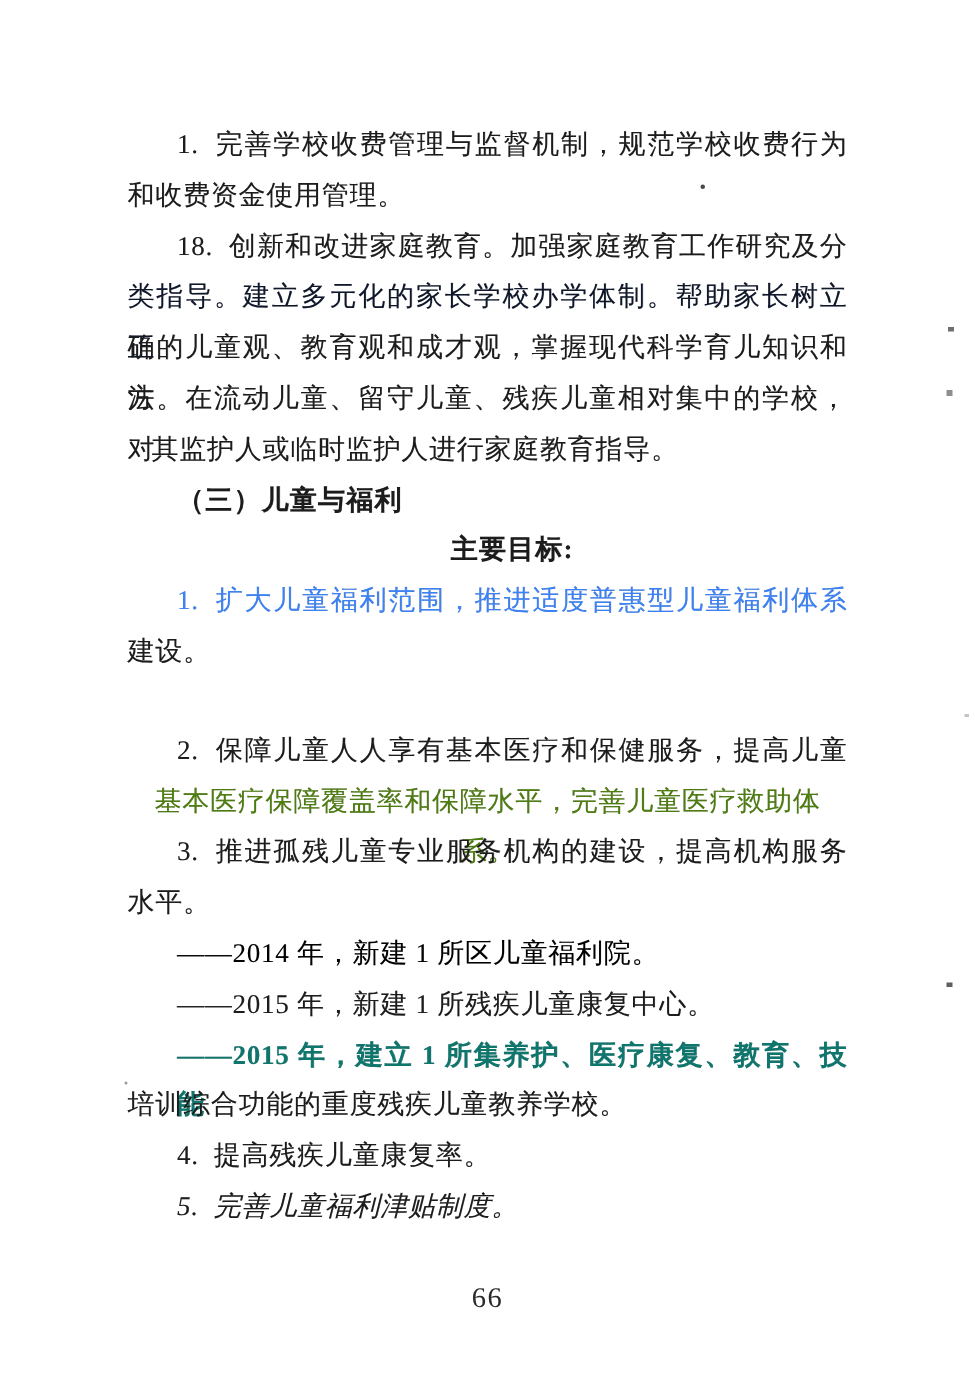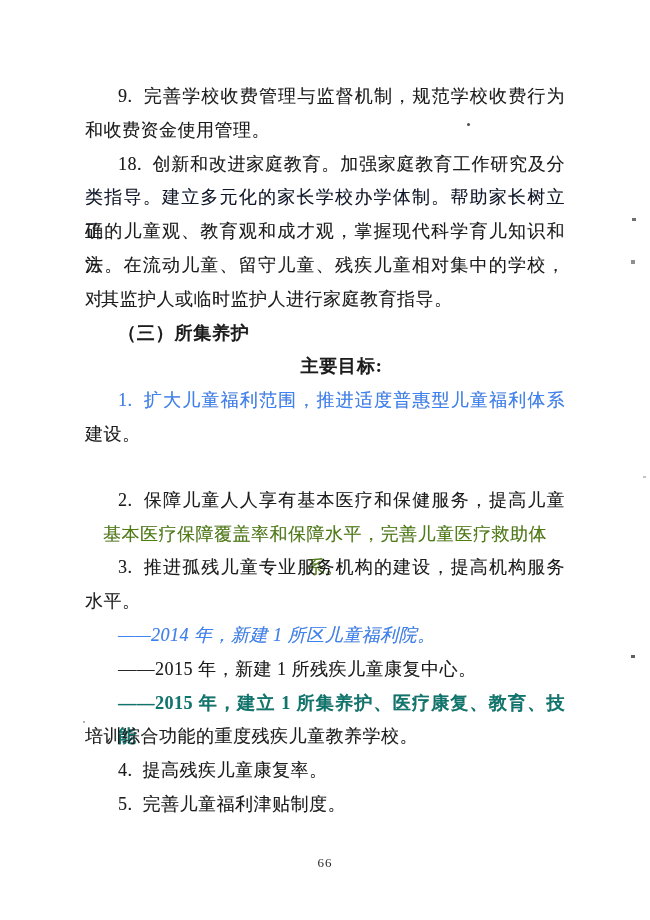--- a/index.html
+++ b/index.html
@@ -41,55 +41,55 @@
   .line.bold {
     font-weight: bold;
     letter-spacing: 0.8px;
   }
   .page-number {
     position: absolute;
     left: 0;
     top: 855px;
     width: 100%;
     text-align: center;
-    font-size: 13px;
+    font-size: 19px;
     letter-spacing: 1px;
     color: #2a2a2a;
     font-family: "Liberation Serif", "DejaVu Serif", serif;
   }
   .artifact {
     position: absolute;
   }
 </style>
 </head>
 <body>
 
 <div class="page">
   <div class="text-block" id="text-block">
-      <div class="line indent justify" style="color: rgb(28, 28, 28);">9.  完善学校收费管理与监督机制，规范学校收费行为</div>
+      <div class="line indent justify" style="color: rgb(28, 28, 28);">1.  完善学校收费管理与监督机制，规范学校收费行为</div>
       <div class="line" style="color: rgb(28, 28, 28);">和收费资金使用管理。</div>
       <div class="line indent justify" style="color: rgb(28, 28, 28);">18.  创新和改进家庭教育。加强家庭教育工作研究及分</div>
       <div class="line justify" style="color: #0f172a;">类指导。建立多元化的家长学校办学体制。帮助家长树立正</div>
       <div class="line justify" style="color: rgb(28, 28, 28);">确的儿童观、教育观和成才观，掌握现代科学育儿知识和方</div>
       <div class="line justify" style="color: rgb(28, 28, 28);">法。在流动儿童、留守儿童、残疾儿童相对集中的学校，对</div>
       <div class="line" style="color: rgb(28, 28, 28); margin-left: 16px;">其监护人或临时监护人进行家庭教育指导。</div>
-      <div class="line indent bold" style="color: rgb(28, 28, 28);">（三）所集养护</div>
+      <div class="line indent bold" style="color: rgb(28, 28, 28);">（三）儿童与福利</div>
       <div class="line indent bold" style="color: rgb(28, 28, 28); text-align: center;">主要目标:</div>
       <div class="line indent justify" style="color: #3b82f6;">1.  扩大儿童福利范围，推进适度普惠型儿童福利体系</div>
       <div class="line" style="color: rgb(28, 28, 28);">建设。</div>
       <div class="line indent justify" style="color: rgb(28, 28, 28); margin-top: 32px;">2.  保障儿童人人享有基本医疗和保健服务，提高儿童</div>
       <div class="line" style="color: #4d7c0f; text-align: center;">基本医疗保障覆盖率和保障水平，完善儿童医疗救助体系。</div>
       <div class="line indent justify" style="color: rgb(28, 28, 28);">3.  推进孤残儿童专业服务机构的建设，提高机构服务</div>
       <div class="line" style="color: rgb(28, 28, 28);">水平。</div>
-      <div class="line indent" style="color: #3b82f6; font-style: italic;">——2014 年，新建 1 所区儿童福利院。</div>
+      <div class="line indent" style="color: #000000;">——2014 年，新建 1 所区儿童福利院。</div>
       <div class="line indent" style="color: rgb(28, 28, 28);">——2015 年，新建 1 所残疾儿童康复中心。</div>
       <div class="line indent justify" style="color: #0f766e; font-weight: bold;">——2015 年，建立 1 所集养护、医疗康复、教育、技能</div>
       <div class="line" style="color: rgb(28, 28, 28);">培训综合功能的重度残疾儿童教养学校。</div>
       <div class="line indent" style="color: rgb(28, 28, 28);">4.  提高残疾儿童康复率。</div>
-      <div class="line indent" style="color: rgb(28, 28, 28);">5.  完善儿童福利津贴制度。</div>
+      <div class="line indent" style="color: rgb(28, 28, 28); font-style: italic;">5.  完善儿童福利津贴制度。</div>
     </div>
   <div class="page-number">66</div>
   <div id="artifact-layer">
       <div class="artifact" style="left: 467px; top: 123px; width: 3px; height: 3px; background: rgb(74, 74, 74); border-radius: 50%;"></div>
       <div class="artifact" style="left: 632px; top: 218px; width: 4px; height: 3px; background: rgb(111, 111, 111);"></div>
       <div class="artifact" style="left: 631px; top: 260px; width: 4px; height: 4px; background: rgb(143, 143, 143);"></div>
       <div class="artifact" style="left: 643px; top: 476px; width: 3px; height: 2px; background: rgb(196, 196, 196);"></div>
       <div class="artifact" style="left: 631px; top: 655px; width: 4px; height: 3px; background: rgb(95, 95, 95);"></div>
       <div class="artifact" style="left: 83px; top: 721px; width: 2px; height: 2px; background: rgb(154, 154, 154); border-radius: 50%;"></div>
     </div>

